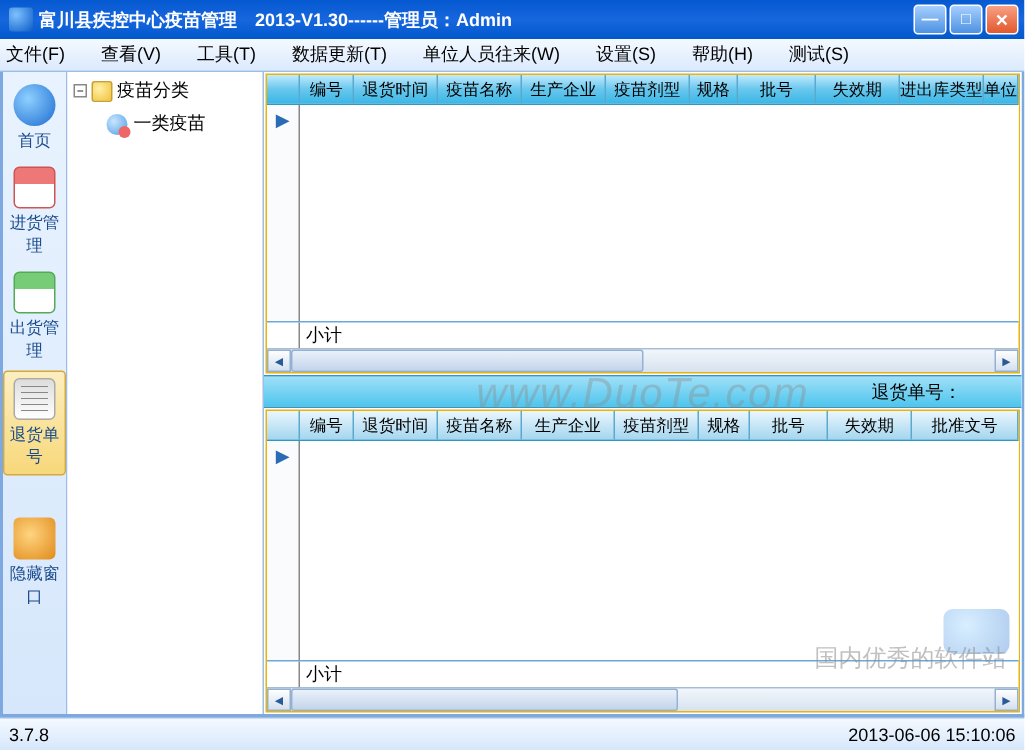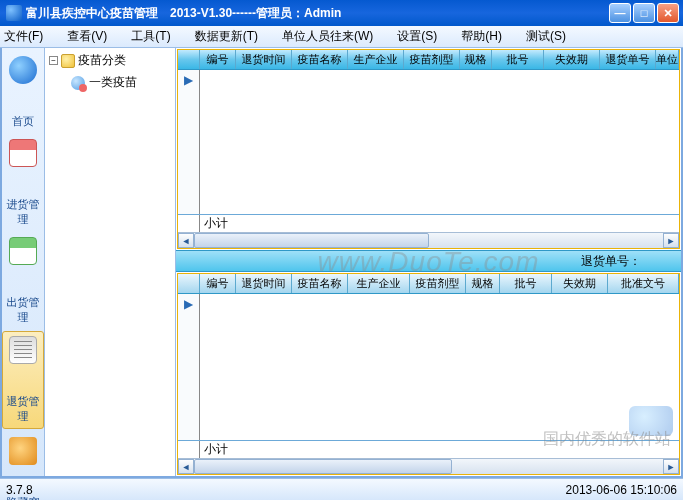--- a/index.html
+++ b/index.html
@@ -12,21 +12,21 @@
 .win-btn { width: 22px; height: 20px; display: flex; align-items: center; justify-content: center; border: 1px solid #fff; border-radius: 3px; font-weight: bold; font-size: 11px; }
 .win-min, .win-max { background: linear-gradient(#a7cfff, #4d92e2); color: #fff; }
 .win-close { background: linear-gradient(#f8a084, #e2582d); color: #fff; }
 
 .menubar { height: 22px; background: linear-gradient(#f4f9ff, #dbeafd); border-bottom: 1px solid #9bbde6; display: flex; align-items: center; padding: 0 4px; gap: 24px; color: #000; }
 .menu-item { cursor: default; }
 
 .client { display: flex; height: 430px; border: 2px solid #7da9e0; border-top: none; background: #fff; }
 
 .sidebar { width: 48px; background: linear-gradient(#e9f3ff, #d6e7fb); border-right: 1px solid #9bbde6; display: flex; flex-direction: column; align-items: center; padding-top: 4px; gap: 2px; }
-.side-btn { width: 42px; display: flex; flex-direction: column; align-items: center; padding: 4px 0; border-radius: 3px; cursor: default; gap: 28px; }
+.side-btn { width: 42px; display: flex; flex-direction: column; align-items: center; padding: 4px 0; border-radius: 3px; cursor: default; }
 .side-btn.active { background: linear-gradient(#fceec0, #f7d87a); border: 1px solid #d5a93a; }
 .side-icon { width: 28px; height: 28px; border-radius: 4px; margin-bottom: 2px; }
 .side-lbl { font-size: 11px; color: #1a4a8c; text-align: center; }
 .ic-home { background: radial-gradient(circle at 35% 35%, #8fd0ff, #1a6bd0); border-radius: 50%; }
 .ic-in { background: linear-gradient(#e77 40%, #fff 40%); border: 1px solid #c55; }
 .ic-out { background: linear-gradient(#7c7 40%, #fff 40%); border: 1px solid #5a5; }
 .ic-ret { background: linear-gradient(#ddd, #fff); border: 1px solid #aaa; position: relative; }
 .ic-ret::after { content: ""; position: absolute; inset: 4px; background: repeating-linear-gradient(#888 0 1px, transparent 1px 4px); }
 .ic-hide { background: radial-gradient(circle at 40% 40%, #ffd480, #e08a1a); border-radius: 4px; }
 
@@ -108,21 +108,21 @@
     <div class="side-btn">
       <div class="side-icon ic-in"></div>
       <div class="side-lbl">进货管理</div>
     </div>
     <div class="side-btn">
       <div class="side-icon ic-out"></div>
       <div class="side-lbl">出货管理</div>
     </div>
     <div class="side-btn active">
       <div class="side-icon ic-ret"></div>
-      <div class="side-lbl">退货管理</div>
+      <div class="side-lbl">退货单号</div>
     </div>
     <div style="height:20px"></div>
     <div class="side-btn">
       <div class="side-icon ic-hide"></div>
       <div class="side-lbl">隐藏窗口</div>
     </div>
   </div>
 
   <div class="tree-panel">
     <div class="tree-root">
@@ -144,21 +144,21 @@
       <div class="grid-head-row">
         <div class="gh" style="width:22px"></div>
         <div class="gh" style="width:36px">编号</div>
         <div class="gh" style="width:56px">退货时间</div>
         <div class="gh" style="width:56px">疫苗名称</div>
         <div class="gh" style="width:56px">生产企业</div>
         <div class="gh" style="width:56px">疫苗剂型</div>
         <div class="gh" style="width:32px">规格</div>
         <div class="gh" style="width:52px">批号</div>
         <div class="gh" style="width:56px">失效期</div>
-        <div class="gh" style="width:56px">退货单号</div>
+        <div class="gh" style="width:56px">进出库类型</div>
         <div class="gh" style="flex:1">单位</div>
       </div>
       <div class="grid-body">
         <div class="grid-lock">
           <div class="arrow-cell">▶</div>
         </div>
         <div class="grid-rows"></div>
       </div>
       <div class="subtotal-row">
         <div class="subtotal-cell"></div>

